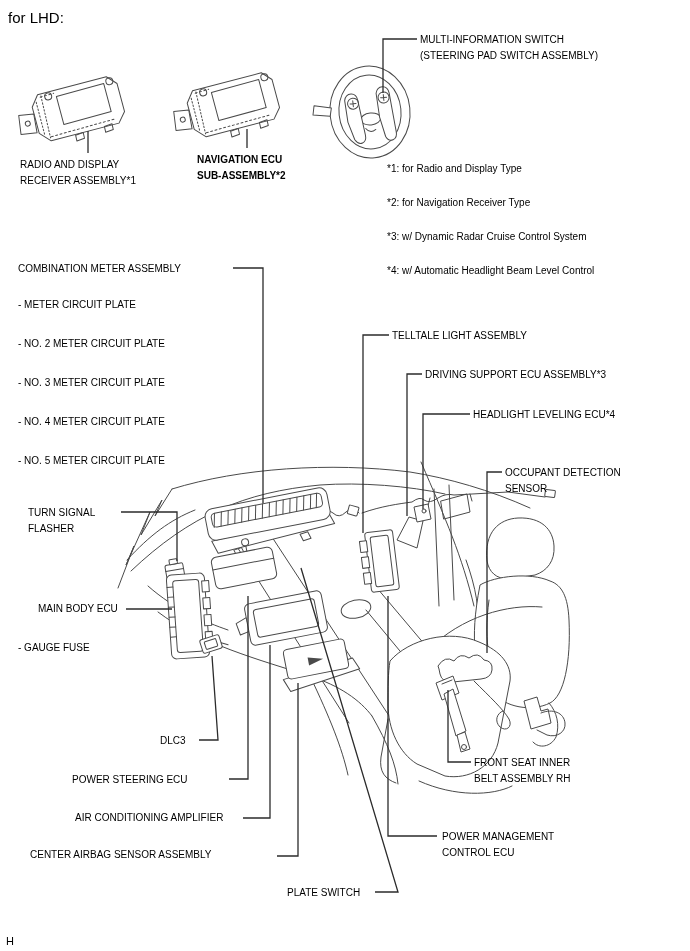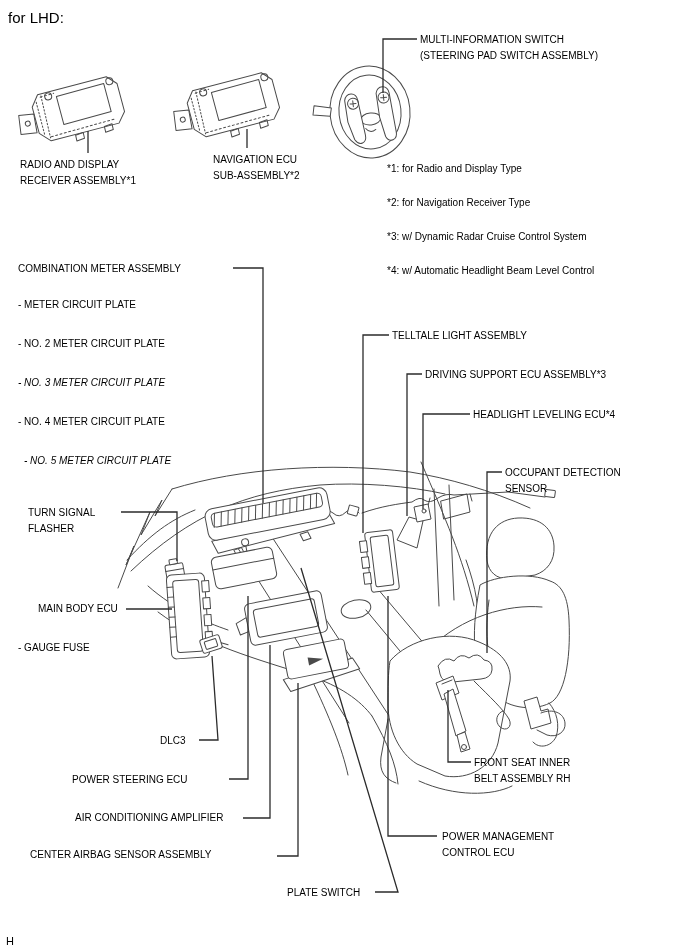--- a/index.html
+++ b/index.html
@@ -192,36 +192,36 @@
       <path class="leader" d="M375,892 H398 L301,568"></path>
       <path class="leader" d="M471,762 H448 V690"></path>
       <path class="leader" d="M437,836 H388 V596"></path>
     </g>
   </svg>
 
   <div class="lbl hdr" style="left:8px;top:10px;">for LHD:</div>
 
   <div class="lbl" style="left:20px;top:157px;">RADIO AND DISPLAY
 RECEIVER ASSEMBLY*1</div>
-  <div class="lbl" style="left:213px;top:152px;">NAVIGATION ECU
+  <div class="lbl" style="left:197px;top:152px;font-weight:bold;">NAVIGATION ECU
 SUB-ASSEMBLY*2</div>
   <div class="lbl" style="left:420px;top:32px;">MULTI-INFORMATION SWITCH
 (STEERING PAD SWITCH ASSEMBLY)</div>
 
   <div class="lbl" style="left:387px;top:161px;">*1: for Radio and Display Type</div>
   <div class="lbl" style="left:387px;top:195px;">*2: for Navigation Receiver Type</div>
   <div class="lbl" style="left:387px;top:229px;">*3: w/ Dynamic Radar Cruise Control System</div>
   <div class="lbl" style="left:387px;top:263px;">*4: w/ Automatic Headlight Beam Level Control</div>
 
   <div class="lbl" style="left:18px;top:261px;">COMBINATION METER ASSEMBLY</div>
   <div class="lbl" style="left:18px;top:297px;">- METER CIRCUIT PLATE</div>
   <div class="lbl" style="left:18px;top:336px;">- NO. 2 METER CIRCUIT PLATE</div>
-  <div class="lbl" style="left:18px;top:375px;font-style:italic;">- NO. 3 METER CIRCUIT PLATE</div>
+  <div class="lbl" style="left:18px;top:375px;">- NO. 3 METER CIRCUIT PLATE</div>
   <div class="lbl" style="left:18px;top:414px;">- NO. 4 METER CIRCUIT PLATE</div>
-  <div class="lbl" style="left:24px;top:453px;font-style:italic;">- NO. 5 METER CIRCUIT PLATE</div>
+  <div class="lbl" style="left:18px;top:453px;">- NO. 5 METER CIRCUIT PLATE</div>
 
   <div class="lbl" style="left:392px;top:328px;">TELLTALE LIGHT ASSEMBLY</div>
   <div class="lbl" style="left:425px;top:367px;">DRIVING SUPPORT ECU ASSEMBLY*3</div>
   <div class="lbl" style="left:473px;top:407px;">HEADLIGHT LEVELING ECU*4</div>
   <div class="lbl" style="left:505px;top:465px;">OCCUPANT DETECTION
 SENSOR</div>
 
   <div class="lbl" style="left:28px;top:505px;">TURN SIGNAL
 FLASHER</div>
   <div class="lbl" style="left:18px;top:601px;margin-left:20px;">MAIN BODY ECU</div>

